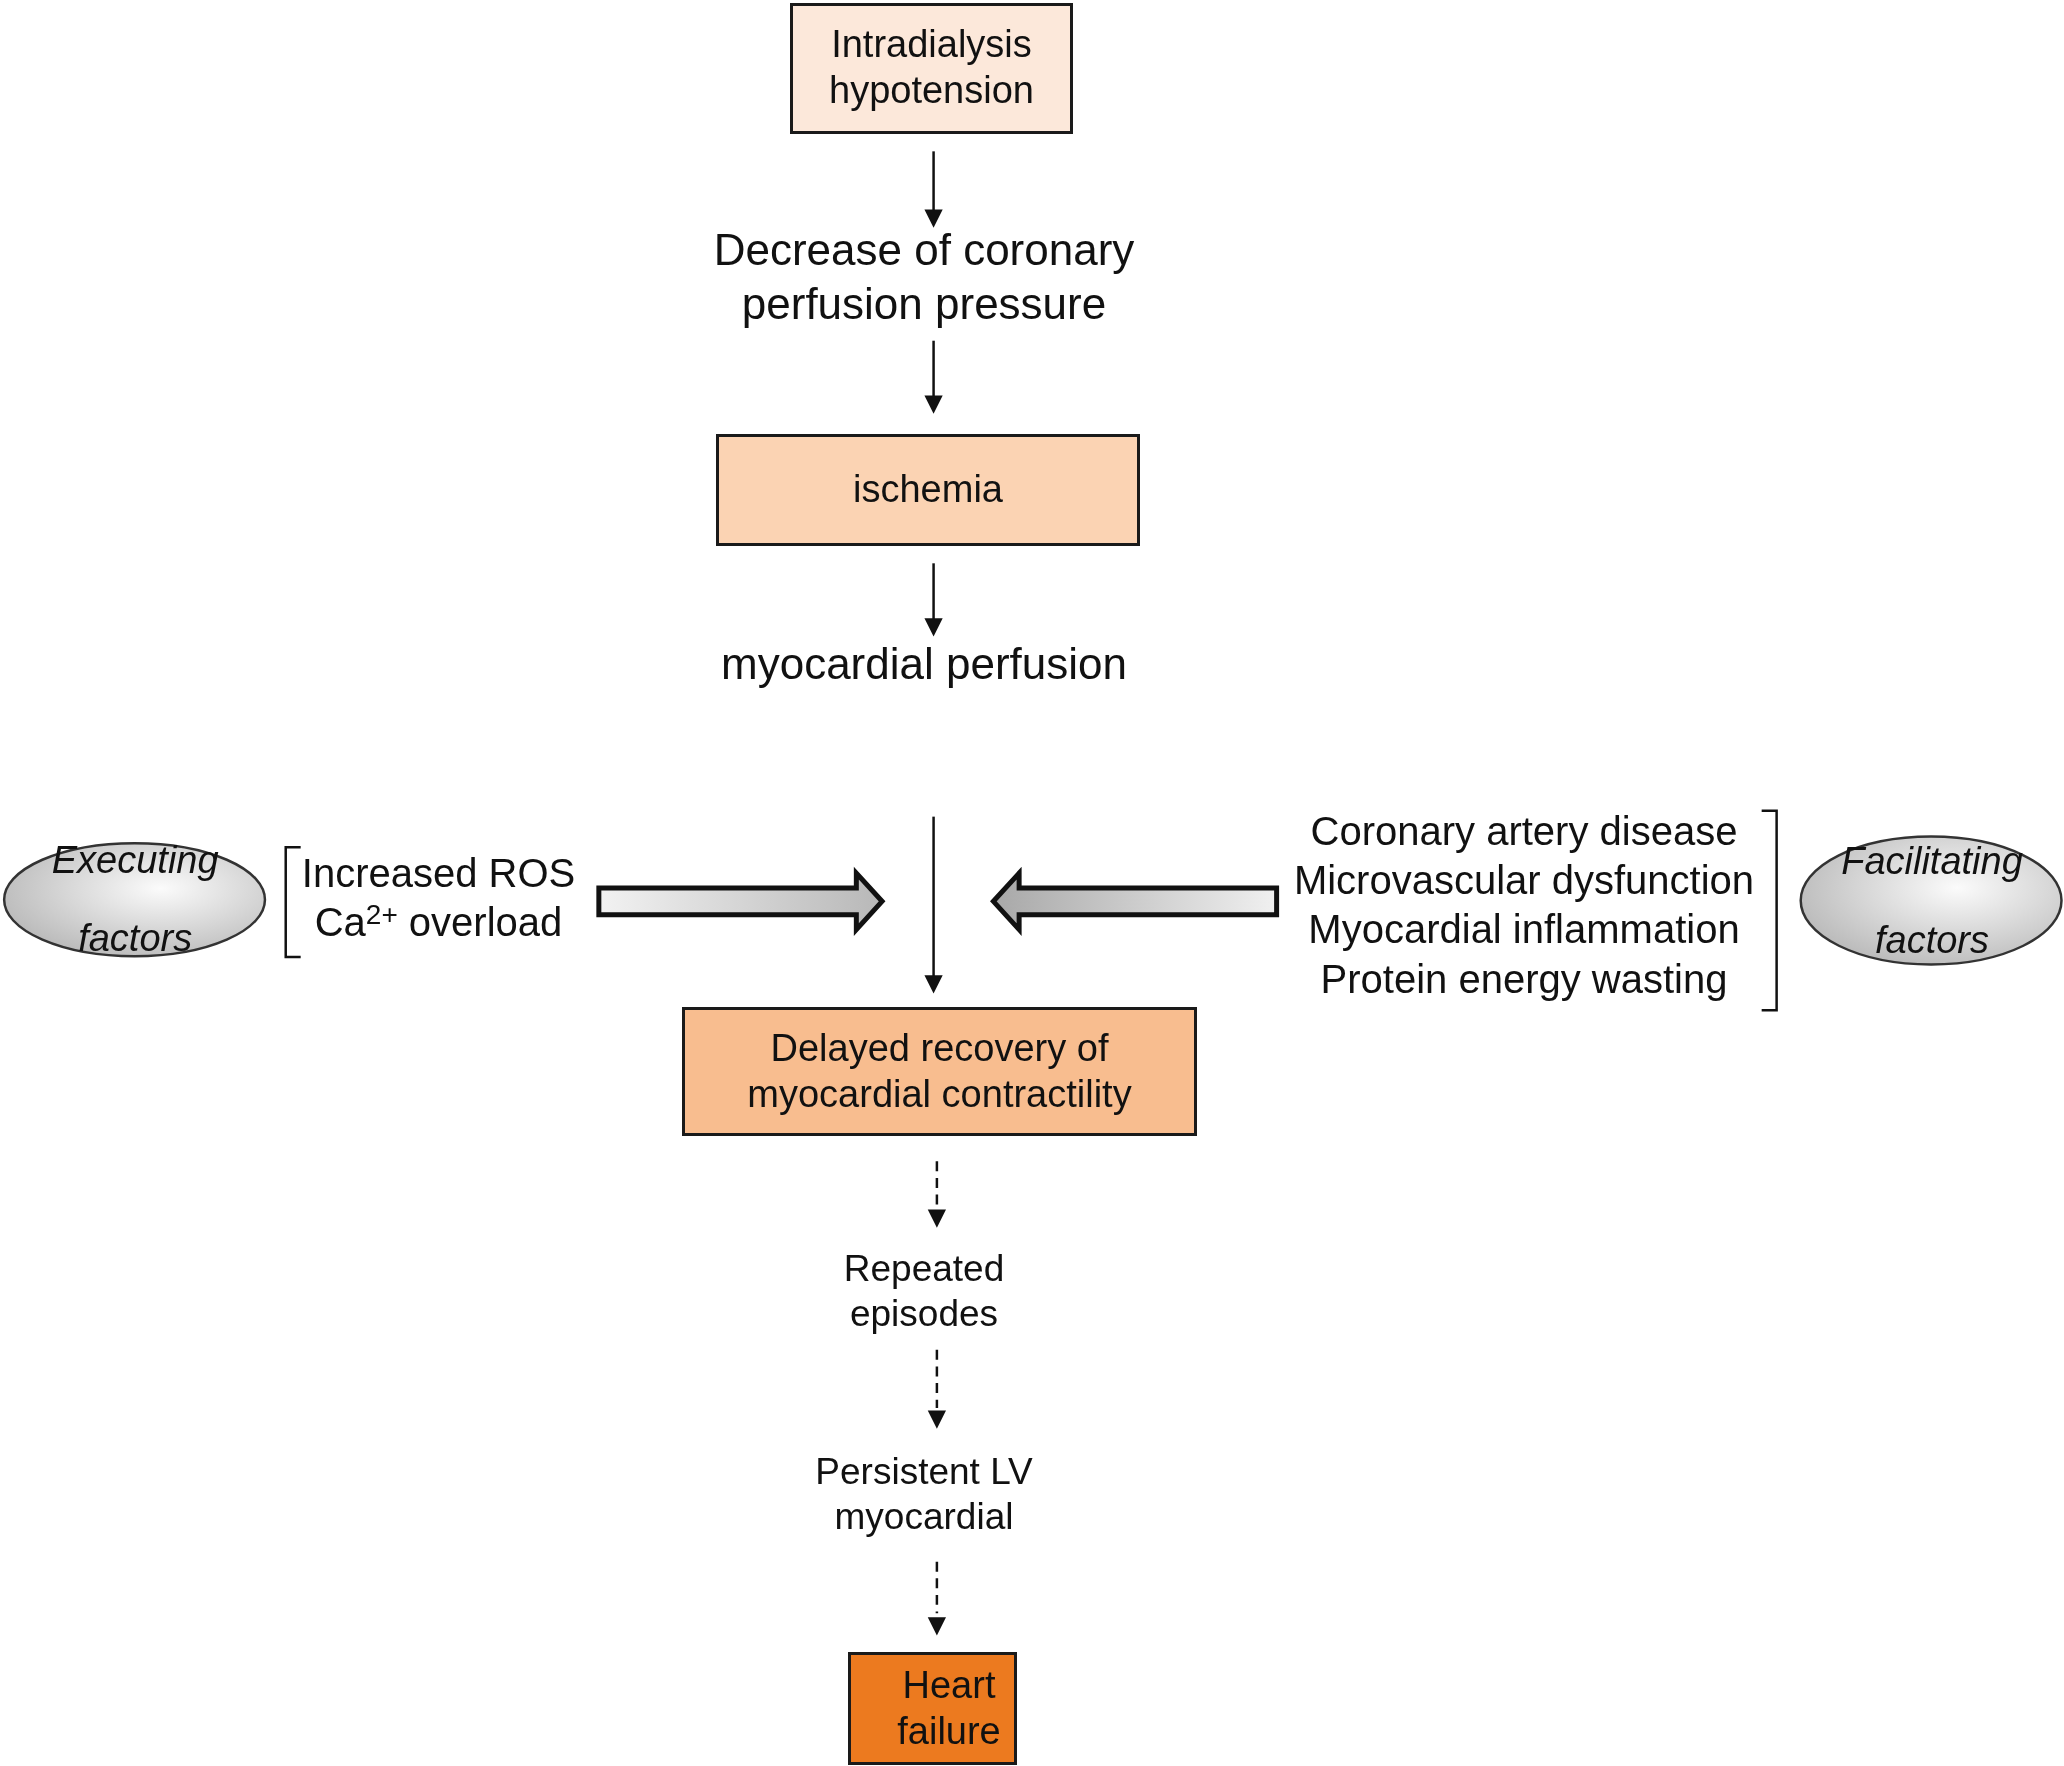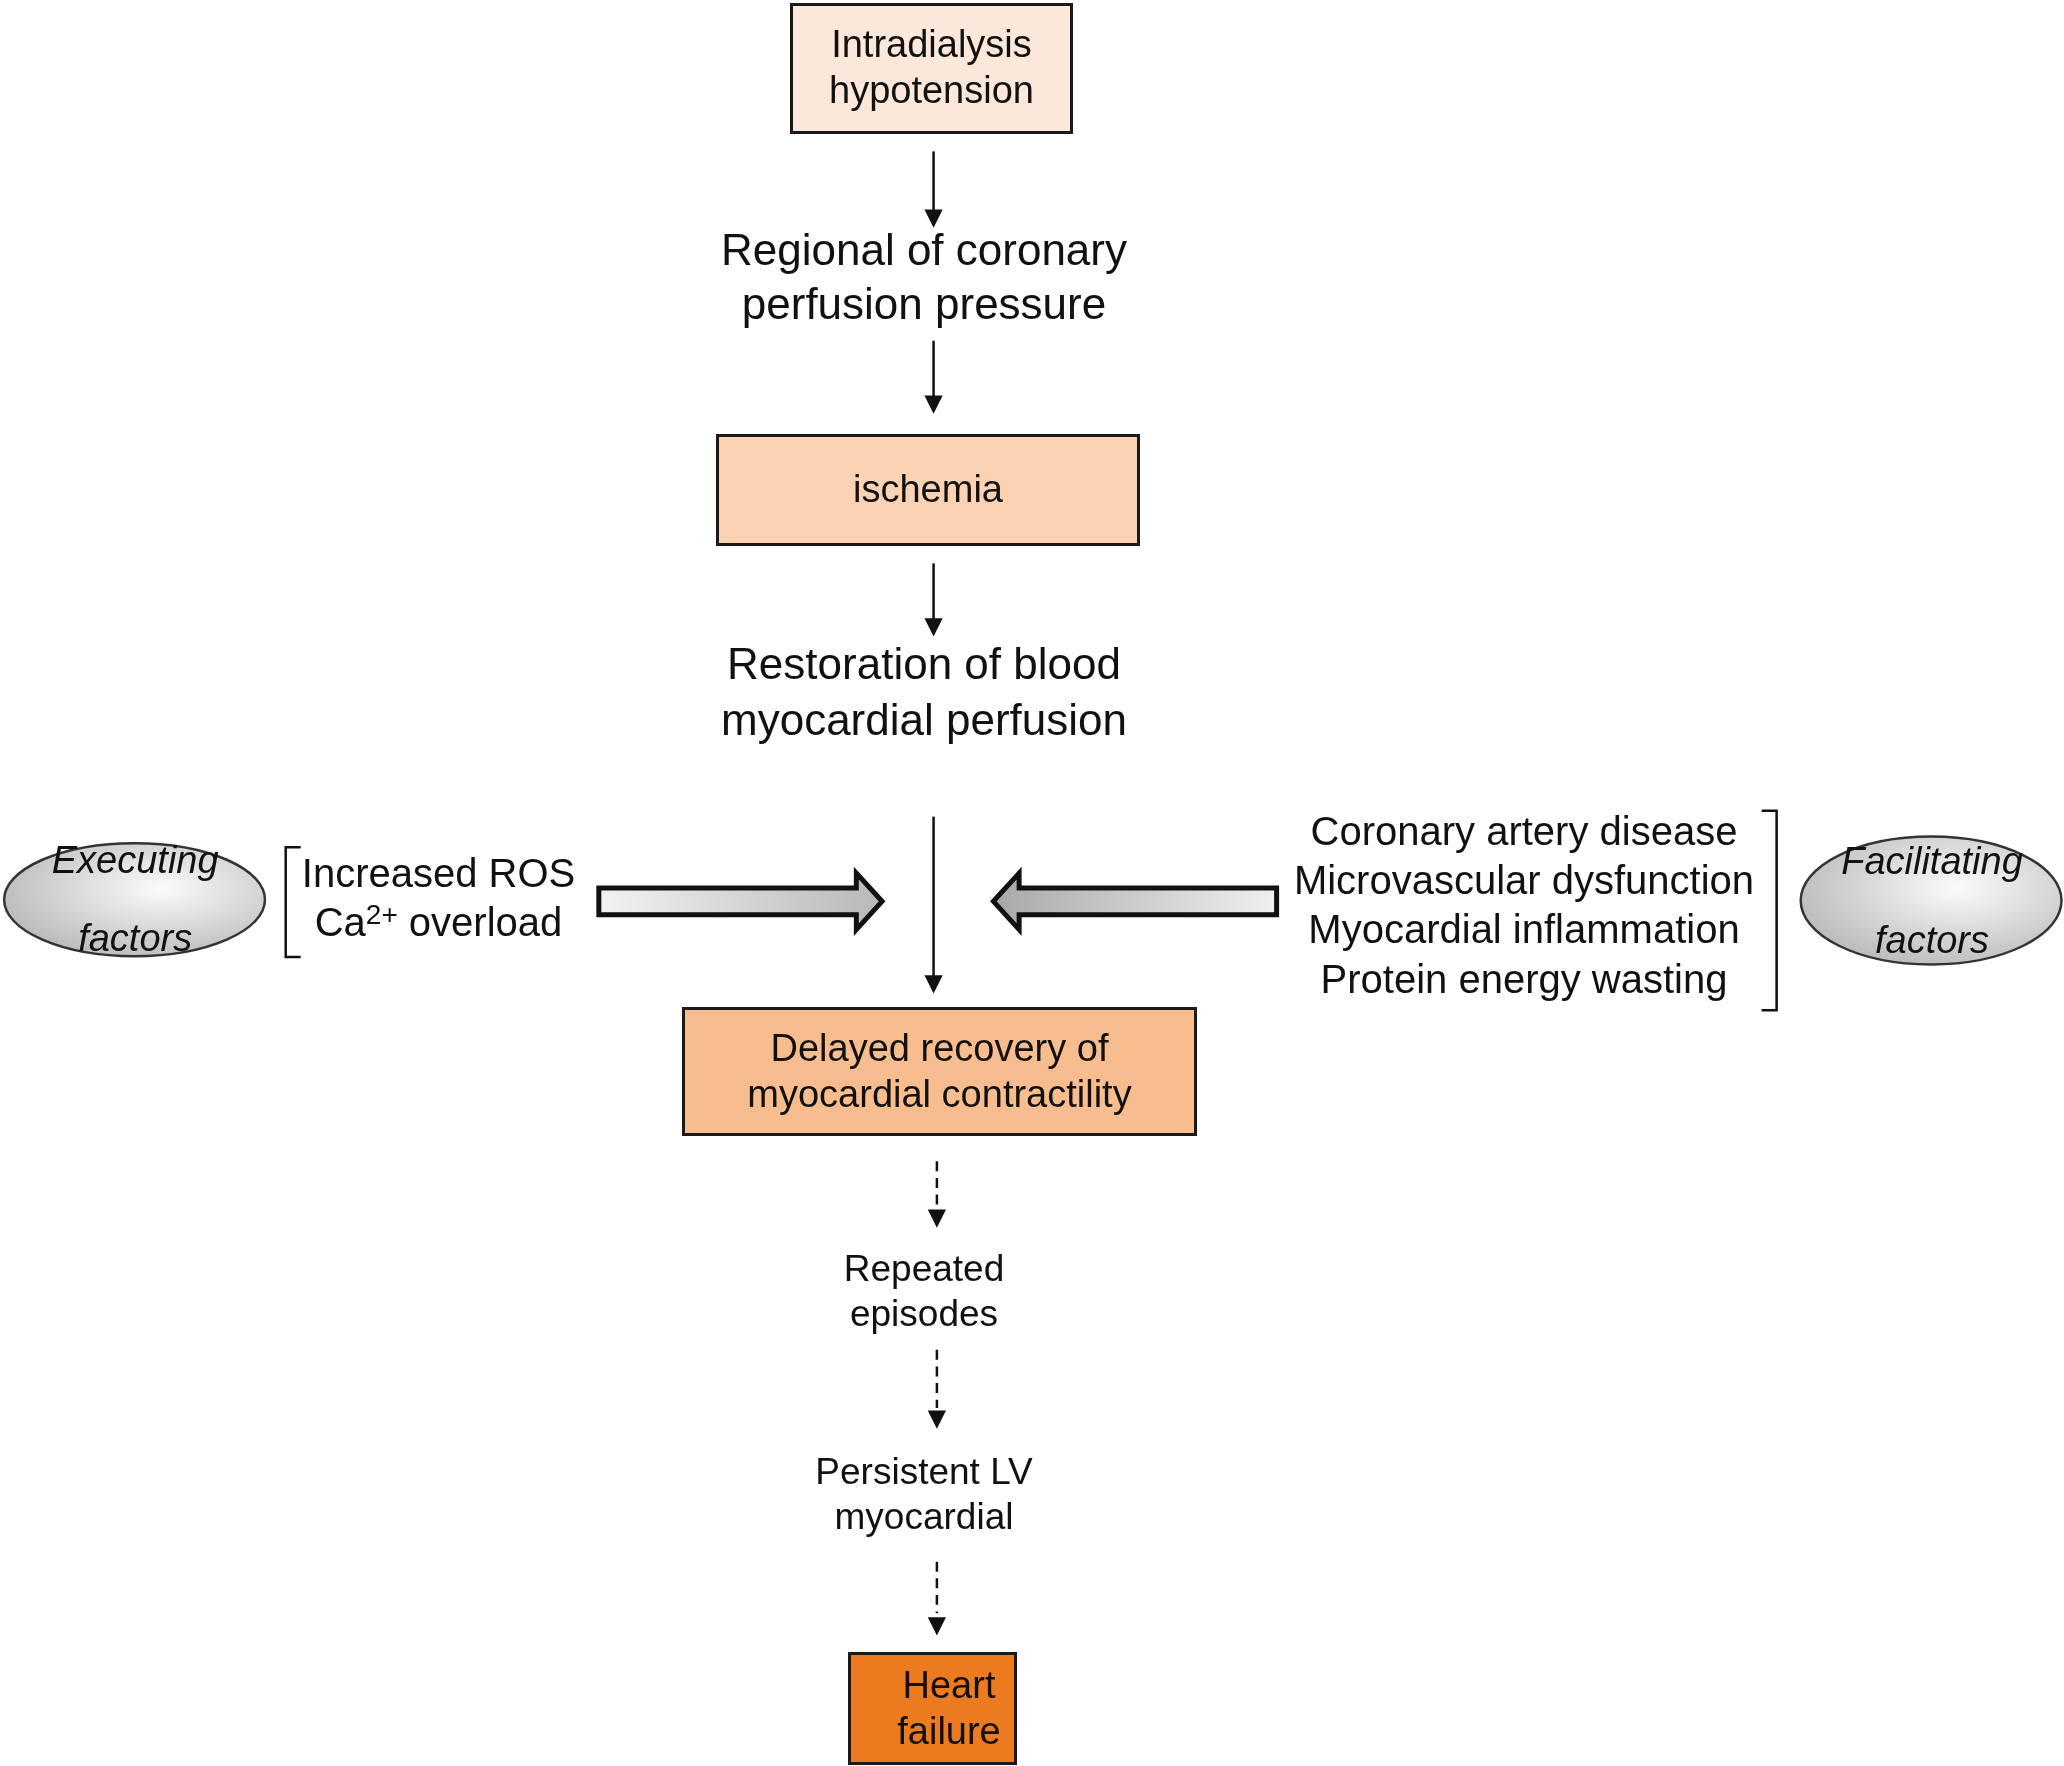--- a/index.html
+++ b/index.html
@@ -78,30 +78,29 @@
   <ellipse cx="162" cy="1083" rx="157" ry="68" fill="url(#ellG)" stroke="#333" stroke-width="3"></ellipse>
   <ellipse cx="2325" cy="1084" rx="157" ry="77" fill="url(#ellG)" stroke="#333" stroke-width="3"></ellipse>
 </svg>
 
 <div class="box" style="left:790px; top:2.5px; width:283px; height:131px; background:#fce8da; font-size:38px;">
   <span class="line">Intradialysis</span>
   <span class="line">hypotension</span>
 </div>
 
 <div class="txt" style="left:633px; top:223px; width:582px; font-size:44px;">
-  <span class="line">Regional of coronary</span>
+  <span class="line">Decrease of coronary</span>
   <span class="line">perfusion pressure</span>
 </div>
 
 <div class="box" style="left:716px; top:434px; width:424px; height:112px; background:#fbd3b3; font-size:38px;">
   <span class="line">ischemia</span>
 </div>
 
 <div class="txt" style="left:633px; top:636px; width:582px; font-size:44px; line-height:1.27;">
-  <span class="line">Restoration of blood</span>
   <span class="line">myocardial perfusion</span>
 </div>
 
 <div class="box" style="left:682px; top:1007px; width:515px; height:129px; background:#f8bd8f; font-size:38px;">
   <span class="line">Delayed recovery of</span>
   <span class="line">myocardial contractility</span>
 </div>
 
 <div class="txt" style="left:758px; top:1246px; width:332px; font-size:37px;">
   <span class="line">Repeated</span>

